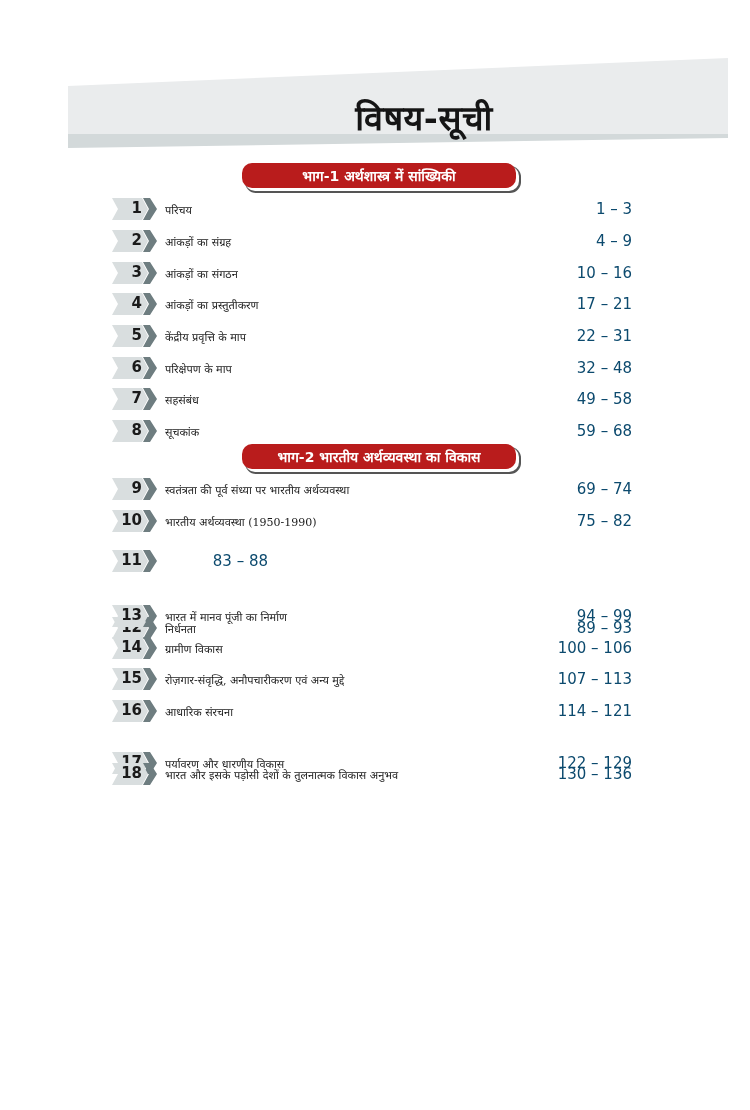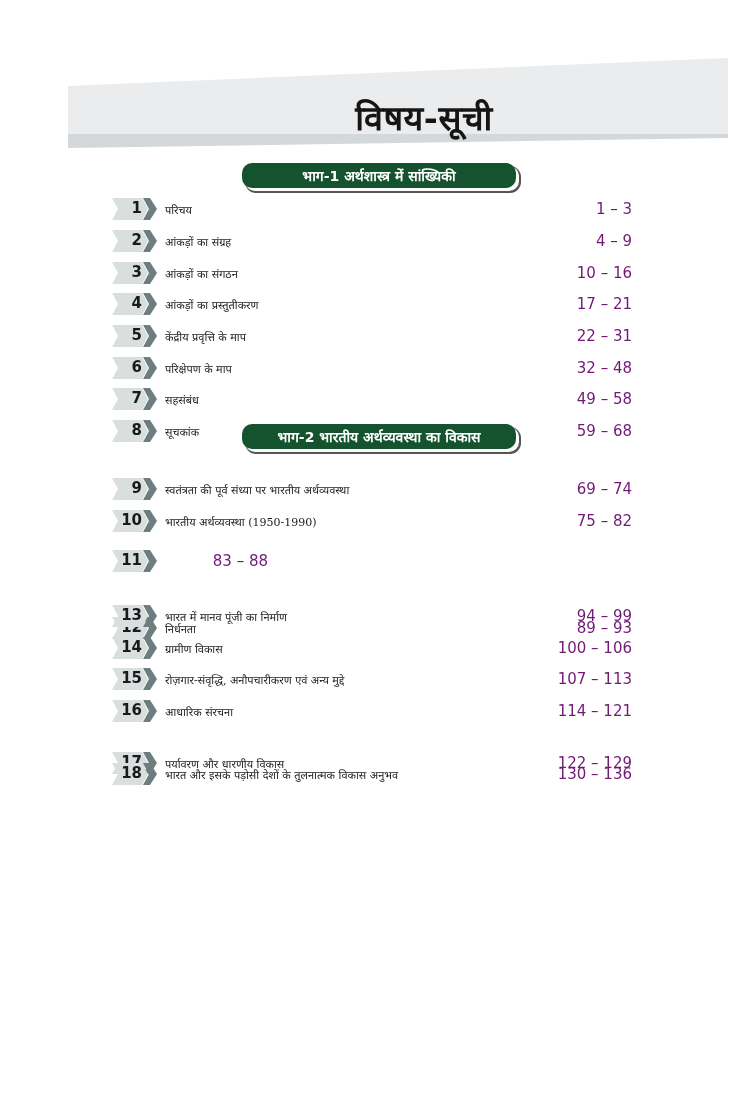--- a/index.html
+++ b/index.html
@@ -10,21 +10,21 @@
   .title-banner {
     position: absolute; left: 44px; top: 58px; width: 712px; height: 92px; margin-left: 24px;
   }
   .title-banner svg { position: absolute; left: 0; top: 0; }
   .title-text {
     position: absolute; left: 0; right: 0; top: 36px; text-align: center;
     font-size: 34px; font-weight: bold; color: #151515; letter-spacing: 0.5px;
   }
   .part-header {
     position: absolute; left: 242px; width: 274px; height: 25px;
-    background: #14532d; border-radius: 10px; color: #ffffff;
+    background: #b91c1c; border-radius: 10px; color: #ffffff;
     box-shadow: 3px 3px 0 0 #ffffff, 4px 4px 0 1px #555555;
     font-family: "DejaVu Sans", "Liberation Sans", sans-serif; font-weight: bold;
     font-size: 14px; display: flex; align-items: center; justify-content: center;
   }
   .toc-row {
     position: absolute; left: 112px; width: 520px; height: 22px;
     display: flex; align-items: center;
   }
   .chev {
     position: relative; width: 46px; height: 22px; flex: 0 0 46px;
@@ -33,21 +33,21 @@
   .chev-num {
     position: absolute; left: 0; width: 30px; top: 1px; text-align: right;
     font-family: "DejaVu Sans", "Liberation Sans", sans-serif; font-weight: bold;
     font-size: 15px; color: #1a1a1a;
   }
   .toc-title {
     margin-left: 7px; font-size: 11px; color: #1a1a1a; flex: 1 1 auto; white-space: nowrap;
   }
   .toc-pages {
     font-family: "DejaVu Sans", "Liberation Sans", sans-serif; font-size: 15px;
-    color: #701a75; text-align: right; white-space: nowrap; width: 110px;
+    color: #0c4a6e; text-align: right; white-space: nowrap; width: 110px;
   }
 </style>
 </head>
 <body>
 
 <div class="title-banner">
   <svg width="660" height="92" viewBox="0 0 660 92">
     <polygon points="0,28 660,0 660,76 0,76" fill="#eaeced"></polygon>
     <polygon points="0,76 660,76 660,80 0,90" fill="#d3d9da"></polygon>
   </svg>
@@ -140,21 +140,21 @@
           <polygon points="0,0 30,0 36,11 30,22 0,22 6,11" fill="#d9dedf"></polygon>
           <polygon points="31,0 38,0 45,11 38,22 31,22 37,11" fill="#6e7d80"></polygon>
         </svg>
         <span class="chev-num">8</span>
       </div>
       <span class="toc-title">सूचकांक</span>
       <span class="toc-pages">59 – 68</span>
     </div>
   </div>
 
-<div class="part-header" style="top:424px;">भाग-2 भारतीय अर्थव्यवस्था का विकास</div>
+<div class="part-header" style="top:444px;">भाग-2 भारतीय अर्थव्यवस्था का विकास</div>
 
 <div id="part2">
     <div class="toc-row" style="top: 478px;">
       <div class="chev">
         <svg width="46" height="22" viewBox="0 0 46 22">
           <polygon points="0,0 30,0 36,11 30,22 0,22 6,11" fill="#d9dedf"></polygon>
           <polygon points="31,0 38,0 45,11 38,22 31,22 37,11" fill="#6e7d80"></polygon>
         </svg>
         <span class="chev-num">9</span>
       </div>

